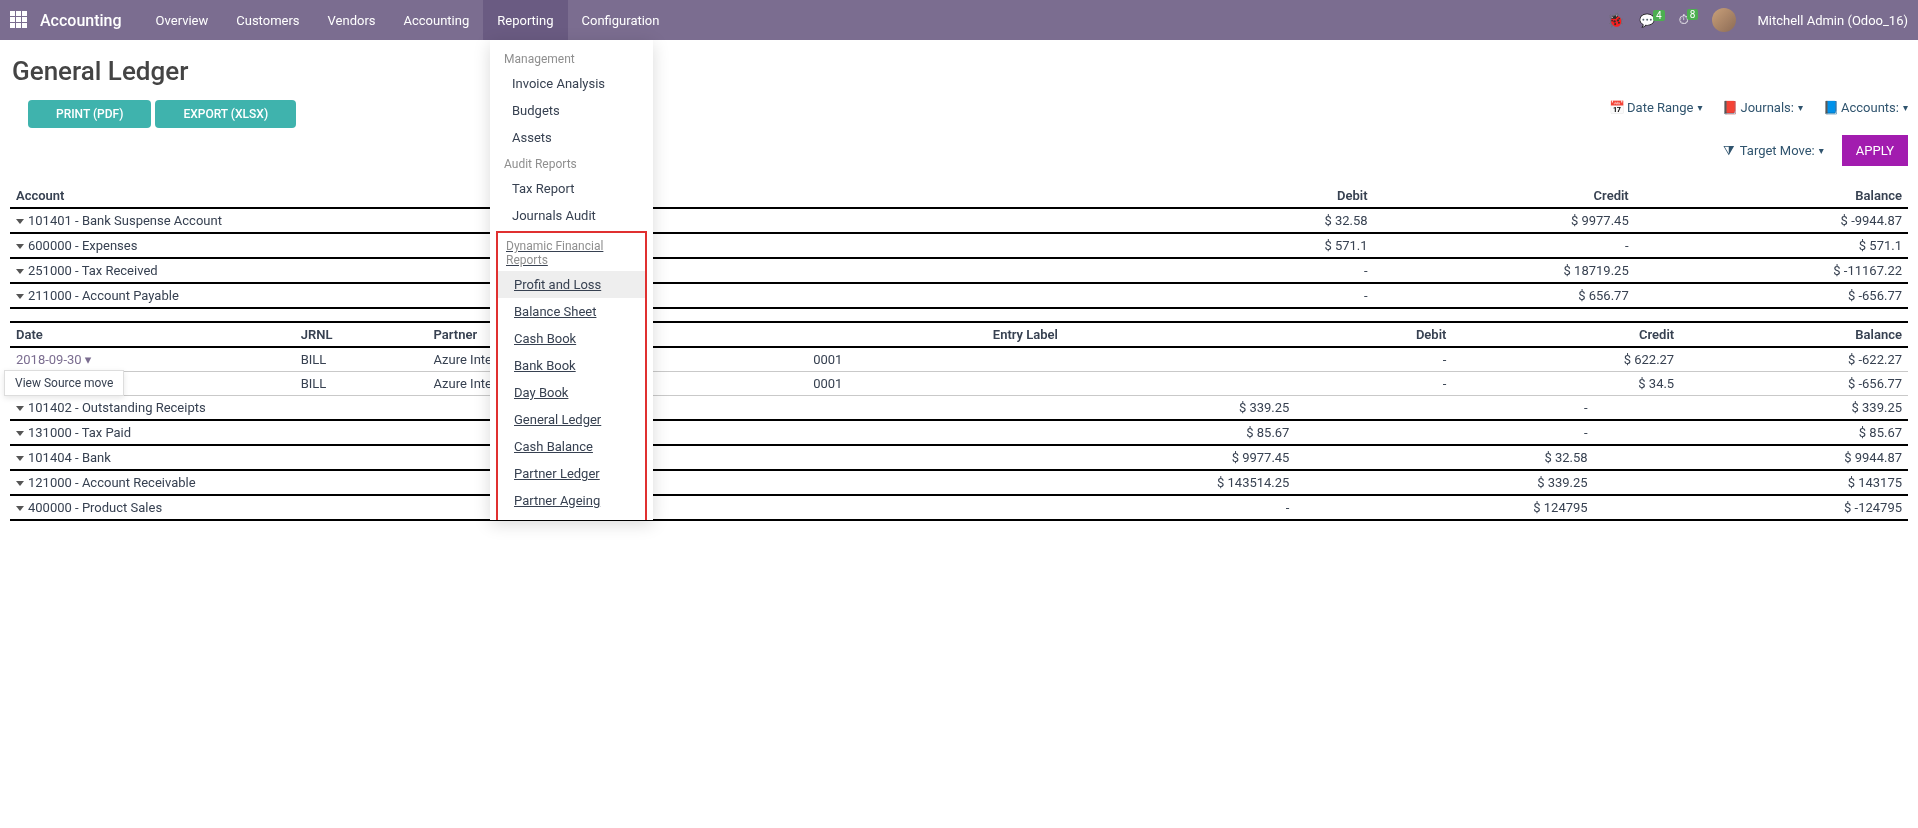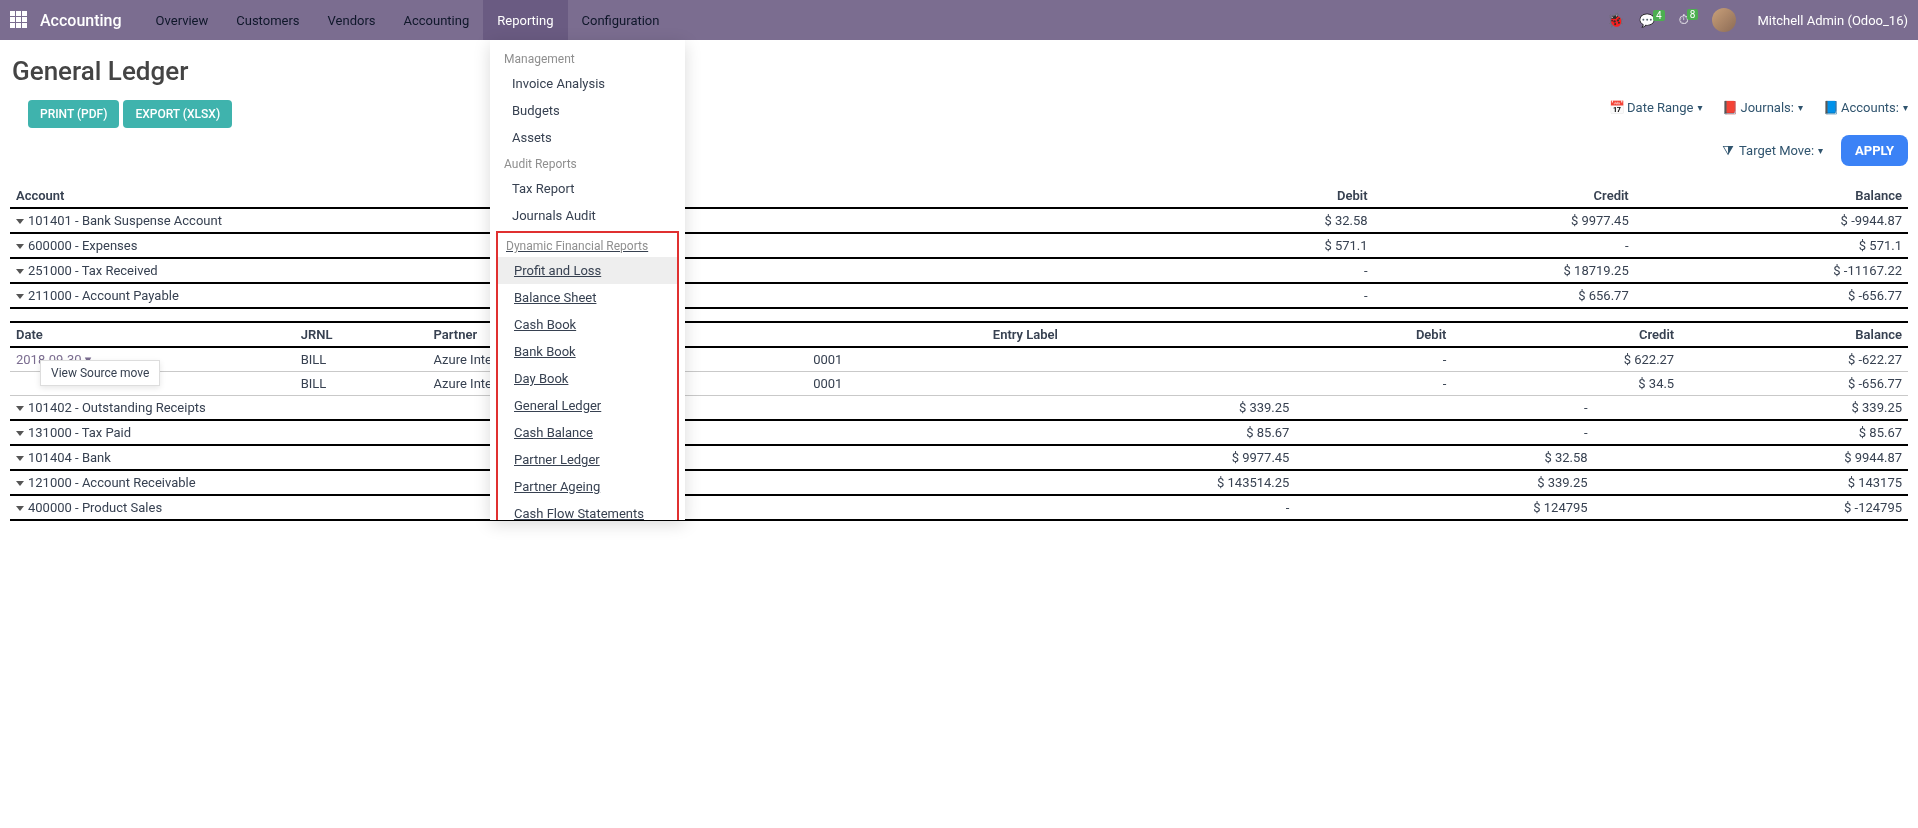--- a/index.html
+++ b/index.html
@@ -2,47 +2,47 @@
 <html><head>
 <meta charset="utf-8">
 <style>
 * { margin:0; padding:0; box-sizing:border-box; font-family:-apple-system,BlinkMacSystemFont,"Segoe UI",Roboto,Helvetica,Arial,sans-serif; }
 body { background:#fff; color:#374151; font-size:13px; overflow-x:hidden; }
 .navbar { background:#7b6d90; height:40px; display:flex; align-items:center; padding:0 10px; color:#fff; position:relative; z-index:100; }
 .apps-icon { width:18px; height:18px; display:grid; grid-template-columns:repeat(3,5px); grid-template-rows:repeat(3,5px); gap:1px; margin-right:12px; cursor:pointer; }
 .apps-icon span { background:#fff; }
 .brand { font-size:16px; font-weight:500; margin-right:20px; }
 .nav-items { display:flex; height:100%; }
-.nav-item { padding:0 14px; display:flex; align-items:center; font-size:13px; cursor:pointer; color:#0f172a; }
+.nav-item { padding:0 14px; display:flex; align-items:center; font-size:13px; cursor:pointer; color:#ffffff; }
 .nav-item.active { background:#6a5b82; color:#fff; }
 .nav-right { margin-left:auto; display:flex; align-items:center; gap:14px; font-size:13px; }
 .badge { background:#4caf50; color:#fff; font-size:10px; border-radius:2px; padding:0 3px; position:relative; top:-6px; margin-left:-2px; }
 .avatar { width:24px; height:24px; border-radius:50%; background:linear-gradient(135deg,#c9a07a,#8c6b55); display:inline-block; }
 .nav-icon { font-size:14px; cursor:pointer; }
 .user-block { display:flex; align-items:center; gap:21px; cursor:pointer; }
 
-.dropdown { position:absolute; top:40px; left:490px; width:195px; background:#fff; box-shadow:0 4px 16px rgba(0,0,0,0.15); z-index:200; padding:6px 0; max-height:480px; overflow-y:auto; }
+.dropdown { position:absolute; top:40px; left:490px; width:163px; background:#fff; box-shadow:0 4px 16px rgba(0,0,0,0.15); z-index:200; padding:6px 0; max-height:480px; overflow-y:auto; }
 .dropdown::-webkit-scrollbar { width:10px; }
 .dropdown::-webkit-scrollbar-thumb { background:#bbb; }
 .dd-section { color:#8f8f8f; font-size:12px; padding:6px 14px 4px; }
 .dd-item { padding:6px 14px 6px 22px; font-size:13px; color:#374151; cursor:pointer; }
 .dd-item.hovered { background:#eee; }
 .highlight-box { border:2px solid #e03030; margin:2px 6px; padding-bottom:4px;text-decoration:underline; }
 .highlight-box .dd-section { padding-left:8px; }
 .highlight-box .dd-item { padding-left:16px; }
 
 .content { padding:10px 10px 0 10px; }
 .page-title { font-size:26px; font-weight:500; color:#444; margin:6px 0 14px 2px; }
 .toolbar-row { display:flex; align-items:flex-start; }
 .action-btns { display:flex; gap:4px; margin-left:18px; }
-.btn { padding:7px 12px; font-size:12px; border:none; border-radius:4px; cursor:pointer; color:#fff; background:#3fb3ad; font-weight:500; }
+.btn { padding:7px 28px; font-size:12px; border:none; border-radius:4px; cursor:pointer; color:#fff; background:#3fb3ad; font-weight:500; }
 .filters { margin-left:auto; display:flex; flex-wrap:wrap; gap:20px; align-items:center; max-width:500px; justify-content:flex-end; }
 .filter { color:#30546e; font-size:13px; cursor:pointer; display:flex; align-items:center; gap:4px; }
 .filter .caret { font-size:10px; }
-.apply { background:#3b82f6; color:#fff; border:none; padding:8px 14px; border-radius:8px; cursor:pointer; font-size:13px; text-transform:uppercase;font-weight:bold; }
+.apply { background:#a21caf; color:#fff; border:none; padding:8px 14px; border-radius:0; cursor:pointer; font-size:13px; text-transform:uppercase; }
 
 .ledger-table { width:100%; margin-top:18px; border-collapse:collapse; }
 .ledger-table th { text-align:left; font-weight:600; font-size:13px; padding:4px 6px; border-bottom:2px solid #000; }
 .ledger-table th.num, .ledger-table td.num { text-align:right; }
 .ledger-table td { padding:4px 6px; font-size:13px; border-bottom:1px solid #c9c9c9; }
 .ledger-table tr.account-row td { border-bottom:2px solid #000;margin-top:35px; }
 .caret-down { display:inline-block; width:0; height:0; border-left:4px solid transparent; border-right:4px solid transparent; border-top:5px solid #555; margin-right:4px; vertical-align:middle; }
 .sub-header td { font-weight:600; border-top:2px solid #000; border-bottom:2px solid #000; }
 .date-link { color:#7b6d90; cursor:pointer;text-align:right; }
 .tooltip { position:absolute; background:#fff; border:1px solid #ddd; padding:5px 10px; font-size:12px; box-shadow:0 2px 6px rgba(0,0,0,0.1); }
@@ -240,13 +240,13 @@
         <tr class="account-row">
           <td><span class="caret-down"></span>400000 - Product Sales</td>
           <td class="num">-</td>
           <td class="num">$ 124795</td>
           <td class="num">$ -124795</td>
         </tr>
       </tbody>
   </table>
 </div>
 
-<div class="tooltip" id="tooltip" style="left:4px; top:360px;margin-left:36px;">View Source move</div>
+<div class="tooltip" id="tooltip" style="left:4px; top:370px;">View Source move</div>
 
 </body></html>

